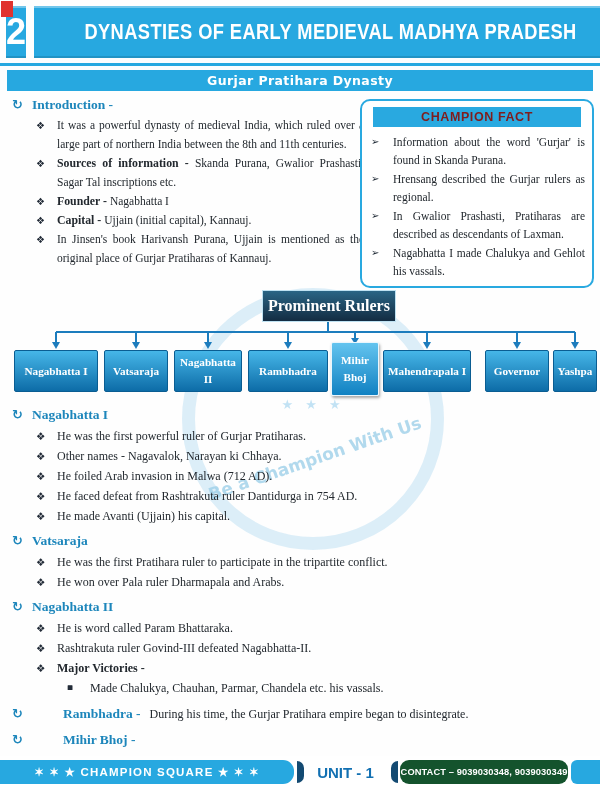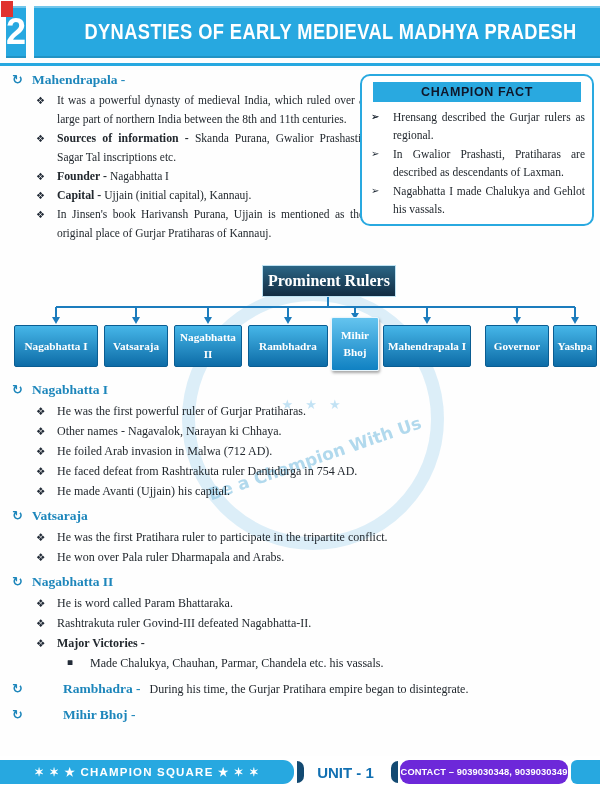--- a/index.html
+++ b/index.html
@@ -36,21 +36,21 @@
   .intro{margin-right:232px;}
   .sec-head{display:flex;align-items:baseline;gap:9px;margin:2px 0 3px 2px;}
   .sec-icon{color:#1d86bb;font-family:"DejaVu Sans",sans-serif;font-weight:bold;font-size:13px;}
   .sec-title{color:#1d86bb;font-weight:bold;font-size:13.5px;}
   .bullet{position:relative;padding-left:47px;text-align:justify;font-size:11.5px;line-height:19px;}
   .bullet .mk{position:absolute;left:26px;top:0;font-family:"DejaVu Sans",sans-serif;font-size:10px;color:#232c38;}
   .bullet b{font-size:11.8px;}
 
   .fact-box{position:absolute;right:2px;top:2px;width:216px;border:2px solid #29a9e0;border-radius:10px;
             padding:6px 7px 5px 7px;background:#fff;}
-  .fact-title{background:#29a9e0;color:#0f172a;text-align:center;margin:0 4px 6px 4px;padding:3px 0;
+  .fact-title{background:#29a9e0;color:#7f1d1d;text-align:center;margin:0 4px 6px 4px;padding:3px 0;
               font-family:"Liberation Sans",sans-serif;font-weight:bold;font-size:12.5px;letter-spacing:.6px;}
   .fact{position:relative;padding-left:24px;text-align:justify;font-size:11.5px;line-height:18px;margin-bottom:1px;}
   .fact .mk{position:absolute;left:2px;top:0;font-family:"DejaVu Sans",sans-serif;font-size:10px;color:#1c2733;}
 
   
   .chart{position:relative;height:110px;margin-top:3px;z-index:1;}
   .root-box{position:absolute;left:262px;top:0;width:132px;height:30px;
             background:linear-gradient(180deg,#2a6585 0%,#132c42 100%);
             border:1px solid #bfe2f2;color:#fff;display:flex;align-items:center;justify-content:center;
             font-weight:bold;font-size:16px;}
@@ -82,21 +82,21 @@
   
   .footer{position:absolute;left:0;bottom:0;width:600px;height:33px;background:#fff;z-index:3;}
   .f-left{position:absolute;left:0;top:4px;width:294px;height:24px;background:#27a8e0;border-radius:0 11px 11px 0;
           color:#fff;display:flex;align-items:center;justify-content:center;
           font-family:"Liberation Sans",sans-serif;font-weight:bold;font-size:11.5px;letter-spacing:1.2px;}
   .f-accent{position:absolute;top:5px;width:7px;height:22px;background:#134a72;}
   .fa1{left:297px;border-radius:0 8px 8px 0;}
   .fa2{left:391px;border-radius:8px 0 0 8px;}
   .f-unit{position:absolute;left:300px;top:4px;width:91px;height:24px;display:flex;align-items:center;justify-content:center;
           color:#1270b2;font-family:"Liberation Sans",sans-serif;font-weight:bold;font-size:15px;}
-  .f-contact{position:absolute;left:400px;top:4px;width:168px;height:24px;background:#6d28d9;border-radius:9px;
+  .f-contact{position:absolute;left:400px;top:4px;width:168px;height:24px;background:#14532d;border-radius:9px;
           color:#fff;display:flex;align-items:center;justify-content:center;
           font-family:"Liberation Sans",sans-serif;font-weight:bold;font-size:9.3px;letter-spacing:.1px;}
   .f-page{position:absolute;left:571px;top:4px;width:27px;height:24px;background:#27a8e0;border-radius:6px;
           display:flex;align-items:center;justify-content:center;padding-left:28px;}
   .f-page-inner{background:#fff;border-radius:5px;width:21px;height:18px;display:flex;align-items:center;justify-content:center;
           color:#1787c7;font-family:"Liberation Sans",sans-serif;font-weight:bold;font-size:11px;}
 </style>
 </head>
 <body>
 
@@ -104,31 +104,32 @@
 
   <div class="corner-mark"></div>
 
   <div class="hdr">
     <div class="chap-num">2</div>
     <div class="chap-title">
       <span>DYNASTIES OF EARLY MEDIEVAL MADHYA PRADESH</span>
     </div>
   </div>
   <div class="rule"></div>
+  <div class="subtitle">Gurjar Pratihara Dynasty</div>
 
   <div class="watermark">
     <div class="wm-stars">★ ★ ★</div>
     <div class="wm-text">Be a Champion With Us</div>
   </div>
 
   <div class="columns">
     <section class="intro">
       <div class="sec-head">
         <span class="sec-icon">↻</span>
-        <span class="sec-title">Mahendrapala -</span>
+        <span class="sec-title">Introduction -</span>
       </div>
       <div class="bullet">
         <span class="mk">❖</span>
         <span>It was a powerful dynasty of medieval India, which ruled over a large part of northern India between the 8th and 11th centuries.</span>
       </div>
       <div class="bullet">
         <span class="mk">❖</span>
         <b>Sources of information - </b><span>Skanda Purana, Gwalior Prashasti, Sagar Tal inscriptions etc.</span>
       </div>
       <div class="bullet">
@@ -142,20 +143,21 @@
       <div class="bullet">
         <span class="mk">❖</span>
         <span>In Jinsen's book Harivansh Purana, Ujjain is mentioned as the original place of Gurjar Pratiharas of Kannauj.</span>
       </div>
     </section>
 
     <aside class="fact-box">
       <div class="fact-title">CHAMPION FACT</div>
       <div class="fact">
         <span class="mk">➢</span>
+        <span>Information about the word 'Gurjar' is found in Skanda Purana.</span>
       </div>
       <div class="fact">
         <span class="mk">➢</span>
         <span>Hrensang described the Gurjar rulers as regional.</span>
       </div>
       <div class="fact">
         <span class="mk">➢</span>
         <span>In Gwalior Prashasti, Pratiharas are described as descendants of Laxman.</span>
       </div>
       <div class="fact">

